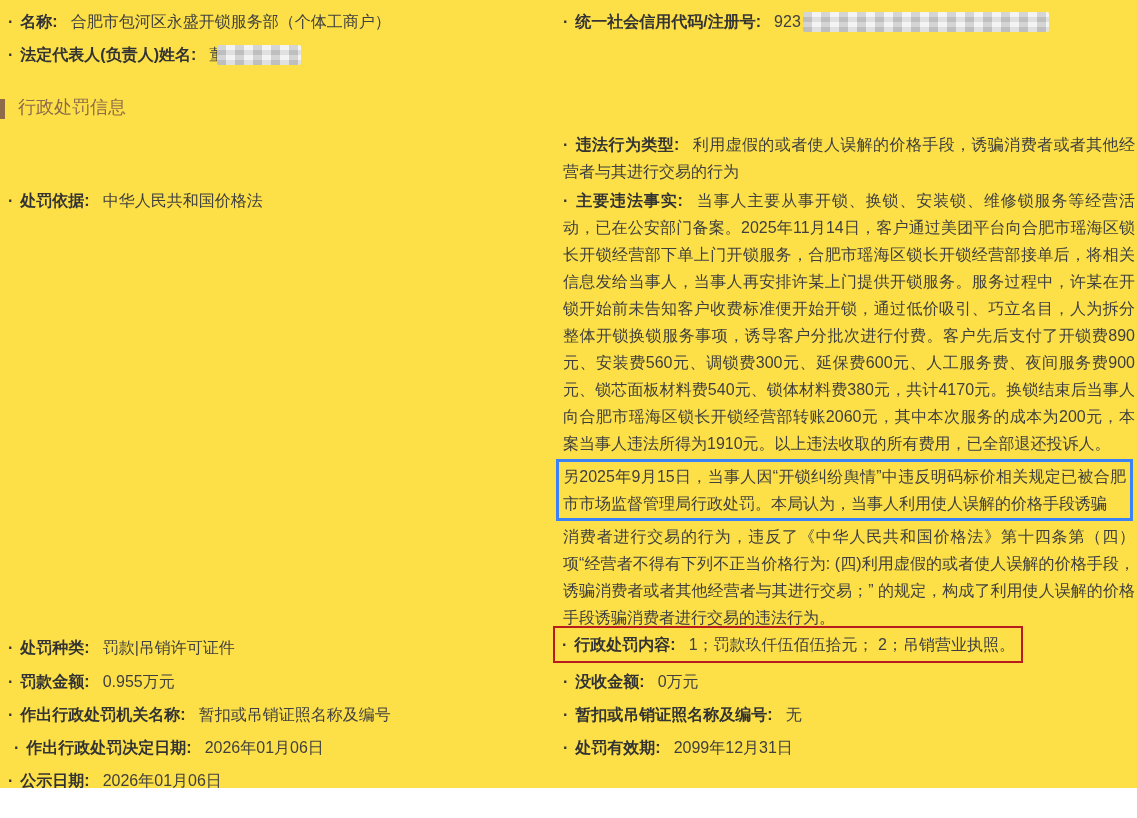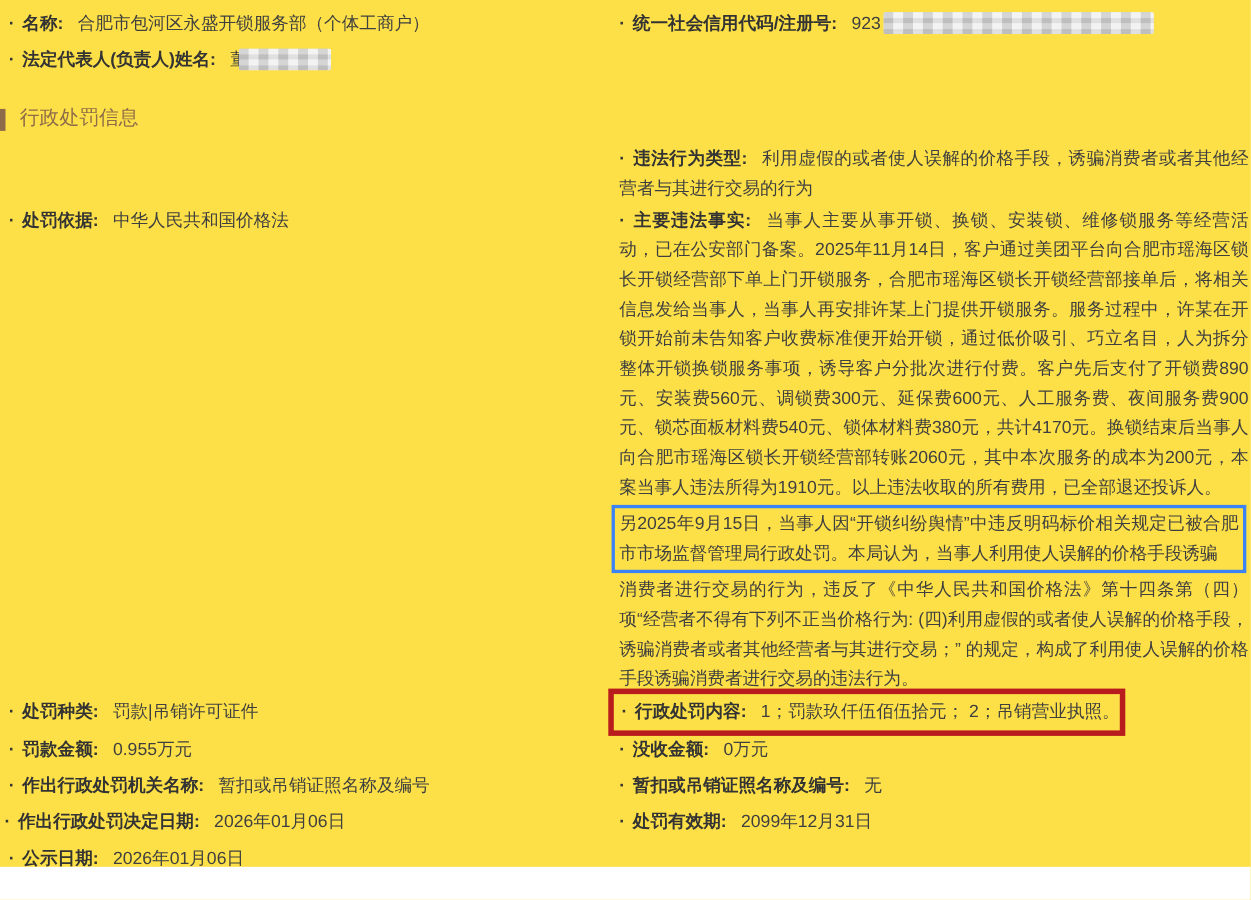--- a/index.html
+++ b/index.html
@@ -71,21 +71,21 @@
   .mosaic.code { width:246px; margin-left:2px; }
   .hl-box {
     border:3px solid #3b82f6;
     margin:2px 2px 2px -7px;
     padding:1px 4px;
   }
   .penalty-box {
     position:absolute;
     left:553px; top:626px;
     width:470px;
-    border:5px solid #b91c1c;
+    border:2px solid #b91c1c;
     padding:6px 24px 6px 7px;
     font-size:16px;
     line-height:21px;
     white-space:nowrap;
     color:#3f3f3f;
     text-align:right;
   }
   .penalty-box .bullet { font-weight:700; color:#333333; margin-right:7px; }
   .penalty-box .lbl { font-weight:700; color:#333333; margin-right:13px; }
 </style>
@@ -121,21 +121,21 @@
   </div>
 
   <div class="field" style="left:8px; top:671px;">
     <span class="bullet">·</span><span class="lbl">罚款金额:</span><span>0.955万元</span>
   </div>
 
   <div class="field" style="left:8px; top:704px;">
     <span class="bullet">·</span><span class="lbl">作出行政处罚机关名称:</span><span>暂扣或吊销证照名称及编号</span>
   </div>
 
-  <div class="field" style="left:4px; top:737px;">
+  <div class="field" style="left:14px; top:737px;">
     <span class="bullet">·</span><span class="lbl">作出行政处罚决定日期:</span><span>2026年01月06日</span>
   </div>
 
   <div class="field" style="left:8px; top:770px;">
     <span class="bullet">·</span><span class="lbl">公示日期:</span><span>2026年01月06日</span>
   </div>
 
   <div class="field" style="left:8px; top:802px;">
     <span class="bullet">·</span><span class="lbl">备注:</span><span></span>
   </div>

